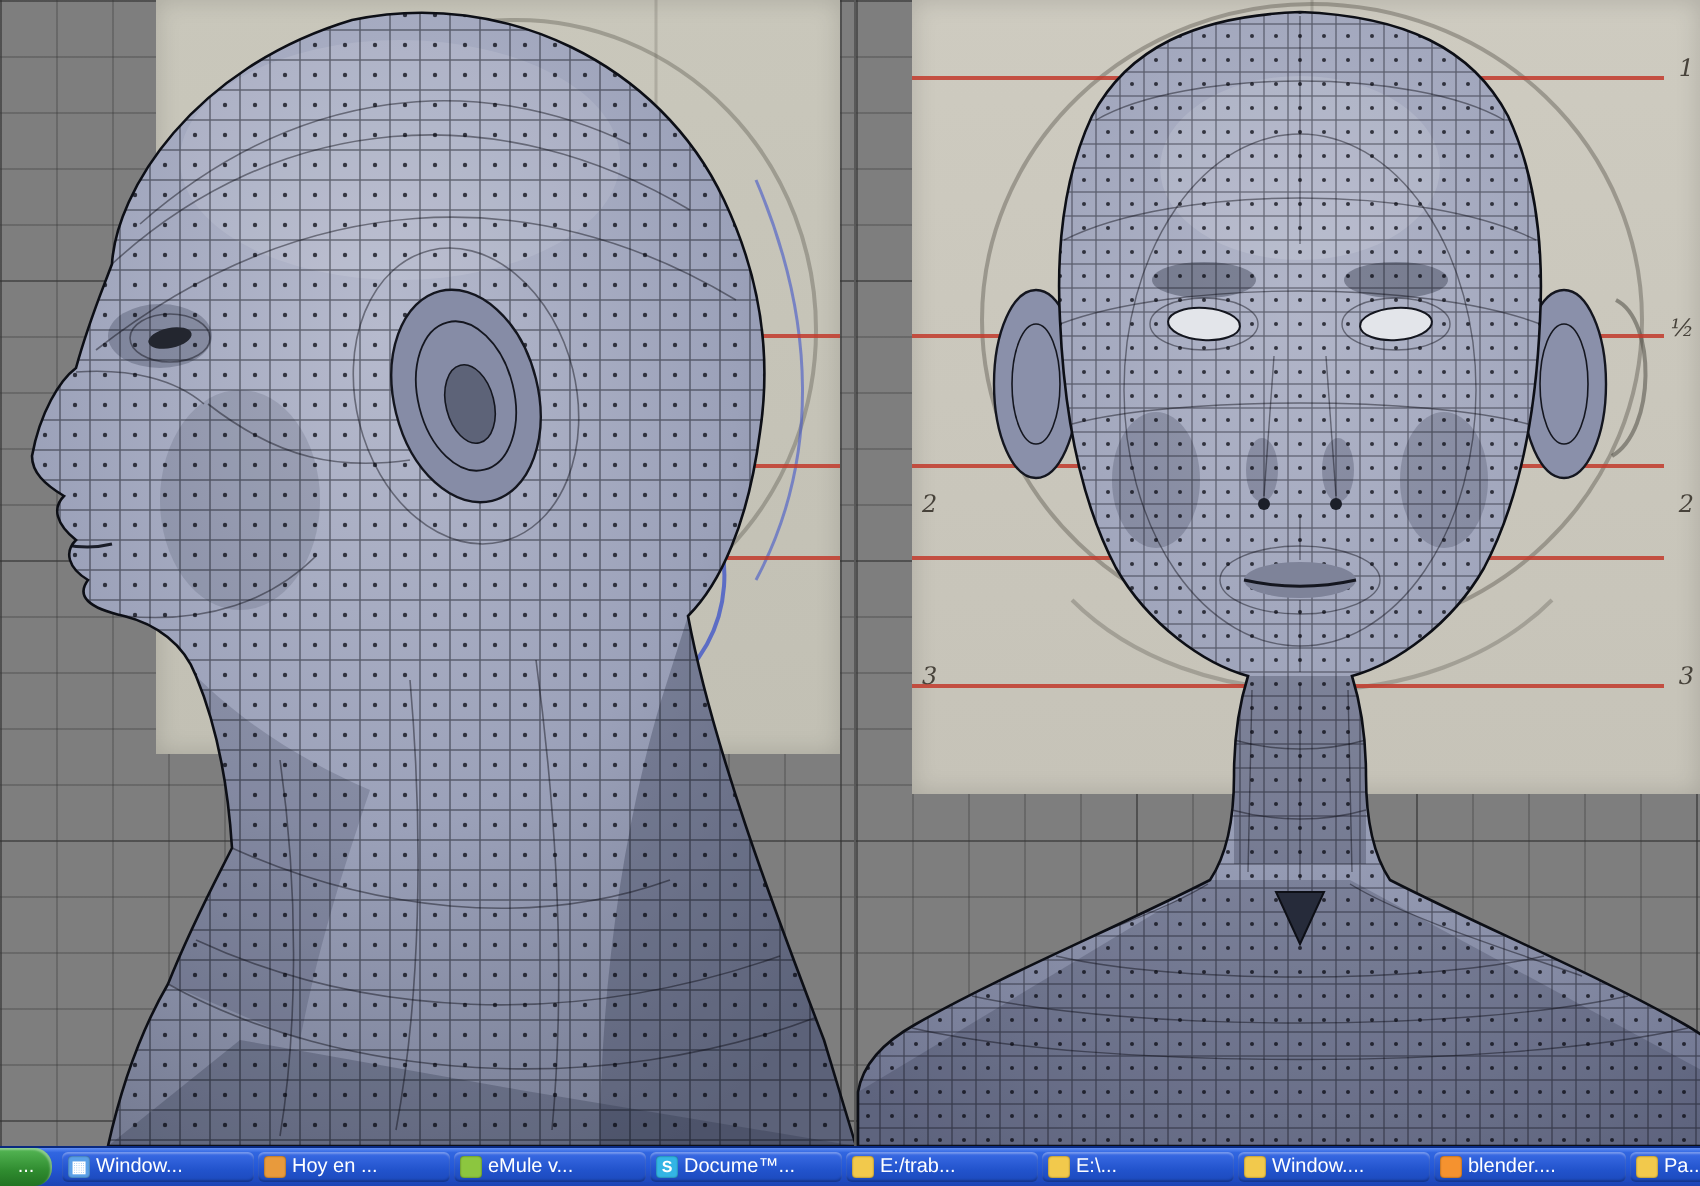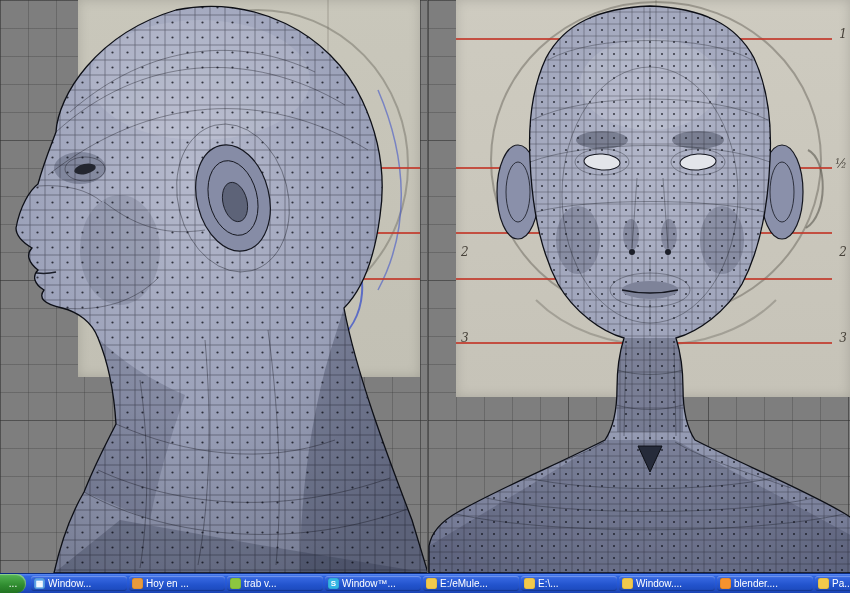--- a/index.html
+++ b/index.html
@@ -262,29 +262,29 @@
         <div class="task-btn">
           <span class="task-icon" style="background: rgb(90, 160, 232);">▦</span>
           <span class="task-label">Window...</span>
         </div>
         <div class="task-btn">
           <span class="task-icon" style="background: rgb(232, 154, 60);"></span>
           <span class="task-label">Hoy en ...</span>
         </div>
         <div class="task-btn">
           <span class="task-icon" style="background: rgb(140, 198, 63);"></span>
-          <span class="task-label">trab v...</span>
+          <span class="task-label">eMule v...</span>
         </div>
         <div class="task-btn">
           <span class="task-icon" style="background: rgb(51, 181, 229);">S</span>
-          <span class="task-label">Window™...</span>
+          <span class="task-label">Docume™...</span>
         </div>
         <div class="task-btn">
           <span class="task-icon" style="background: rgb(242, 201, 76);"></span>
-          <span class="task-label">E:/eMule...</span>
+          <span class="task-label">E:/trab...</span>
         </div>
         <div class="task-btn">
           <span class="task-icon" style="background: rgb(242, 201, 76);"></span>
           <span class="task-label">E:\...</span>
         </div>
         <div class="task-btn">
           <span class="task-icon" style="background: rgb(242, 201, 76);"></span>
           <span class="task-label">Window....</span>
         </div>
         <div class="task-btn">

